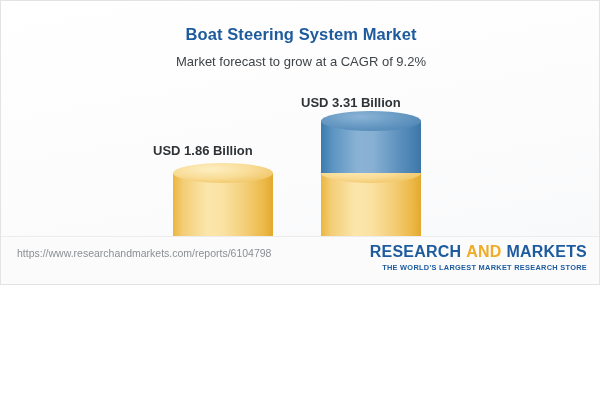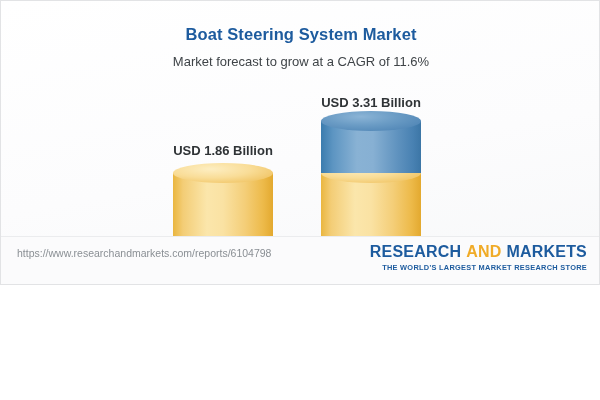--- a/index.html
+++ b/index.html
@@ -58,21 +58,20 @@
     width: 140px;
     height: 250px;
   }
   #bar-group-0 { left: 152px; }
   #bar-group-1 { left: 300px; }
 
   .value-label {
     position: absolute;
     left: 0;
     width: 140px;
-    text-align: center;
     font-size: 13px;
     font-weight: bold;
     color: #2f3336;
     white-space: nowrap;
   }
 
   
   .cyl-stack {
     position: absolute;
     left: 20px;
@@ -208,21 +207,21 @@
     letter-spacing: .28px;
   }
 </style>
 </head>
 <body>
 
 <div id="card">
 
   <div id="header">
     <div id="chart-title">Boat Steering System Market</div>
-    <div id="chart-subtitle">Market forecast to grow at a CAGR of 11.6%</div>
+    <div id="chart-subtitle">Market forecast to grow at a CAGR of 9.2%</div>
   </div>
 
   <div id="plot">
 
     <div class="bar-group" id="bar-group-0">
       <div class="value-label" style="top:52px;">USD 1.86 Billion</div>
 
       <div class="cyl-stack" style="top:82px; height:130px;">
         <div class="shadow"></div>
         <div class="seg seg-yellow" style="top:0; height:130px;">

